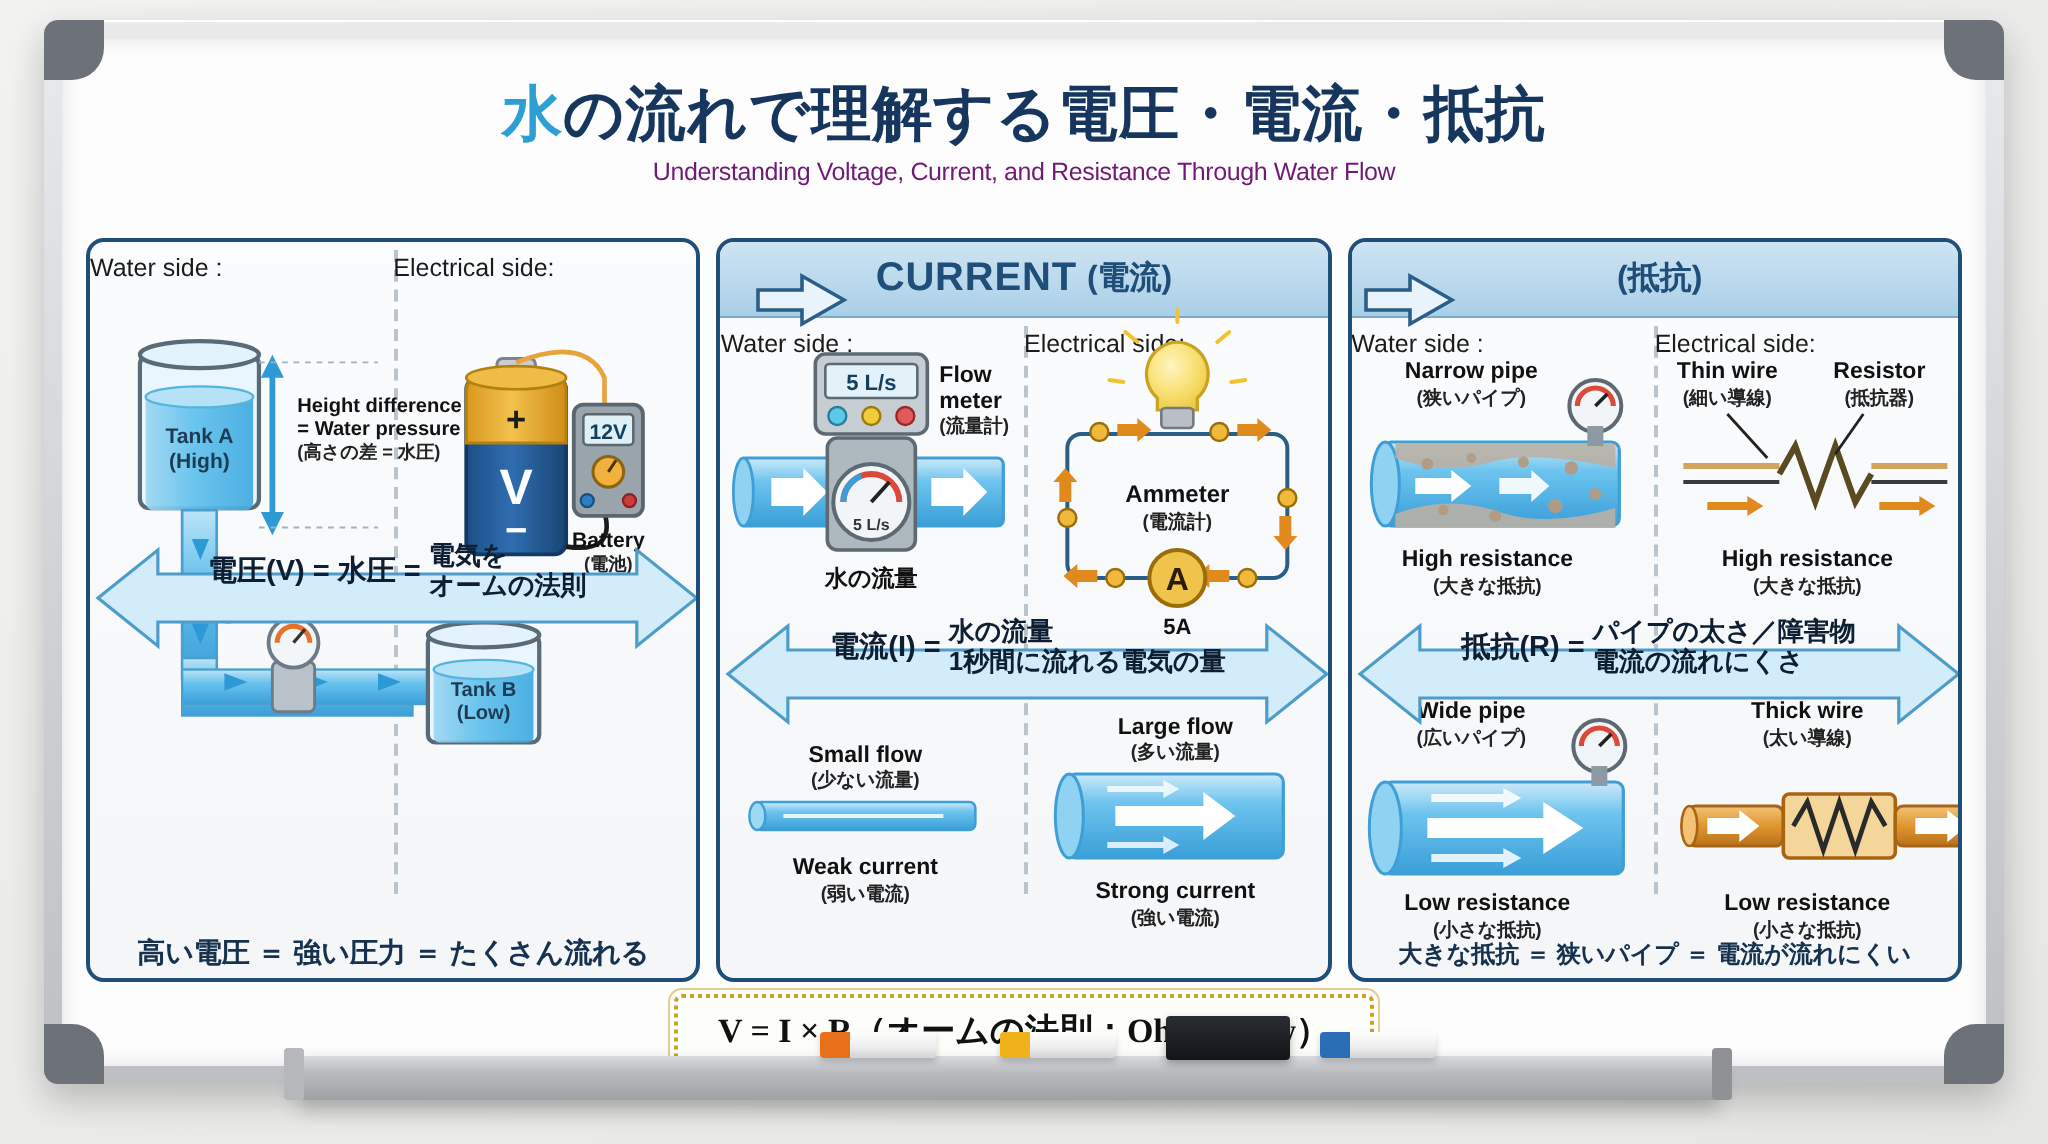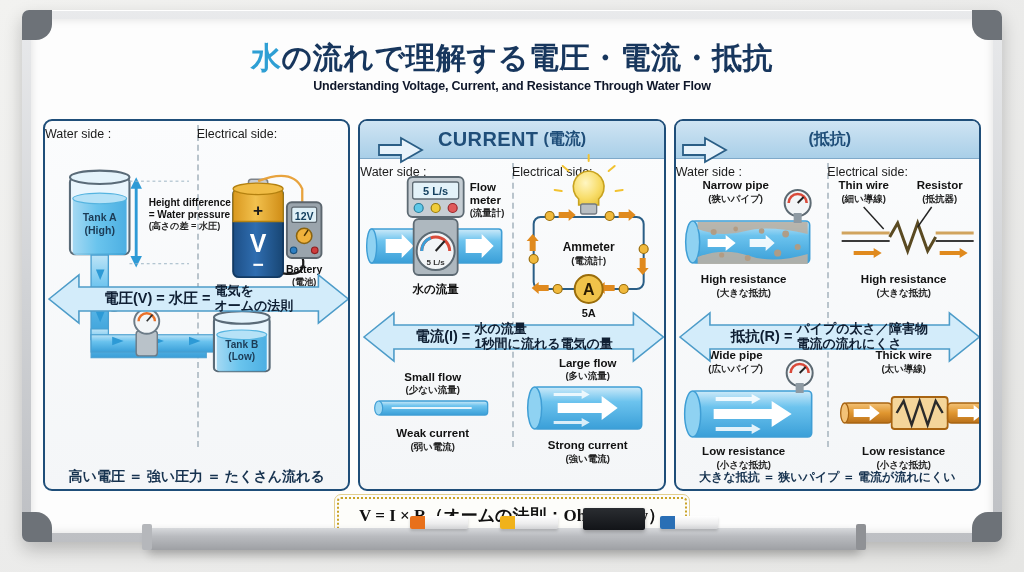--- a/index.html
+++ b/index.html
@@ -68,21 +68,21 @@
   }
 
   
   #title-wrap { text-align: center; padding-top: 22px; }
   #main-title {
     font-size: 30px; font-weight: bold; color: #17365d;
     letter-spacing: .5px; line-height: 1.1;
   }
   #main-title .hl { color: #2e9fd4; }
   #sub-title {
-    font-size: 12.5px; font-weight: bold; color: #0f172a;
+    font-size: 12.5px; font-weight: normal; color: #701a75;
     margin-top: 5px; letter-spacing: -.2px;
   }
 
   
   #panels {
     position: absolute; left: 12px; top: 100px; right: 12px; height: 372px;
     display: flex; gap: 8px;
   }
   .panel {
     position: relative; flex: 1;
@@ -118,21 +118,21 @@
   .side-label {
     position: absolute; top: 6px; font-size: 12.5px; font-weight: normal; color: #1b1b1b;
     width: 50%; text-align: left;
   }
   .side-label.left { left: 0; }
   .side-label.right { left: 50%; }
 
   
   .eqband {
     position: absolute; left: 4px; right: 0; height: 56px;
-    display: flex; align-items: center; justify-content: center;
+    display: flex; align-items: flex-start; justify-content: center;
     z-index: 5;
   }
   .eqband svg { position: absolute; inset: 0; width: 100%; height: 100%; }
   .eqtext {
     position: relative; z-index: 2; text-align: center;
     font-size: 14.5px; font-weight: bold; color: #0f1f33; line-height: 1.15;
   }
   .eqtext .sm { font-size: 13px; }
 
   .bottom-line {

